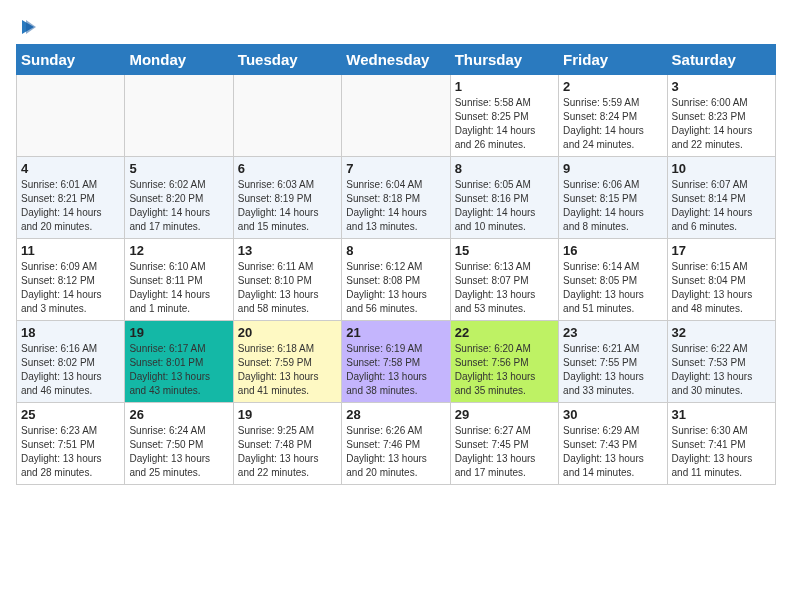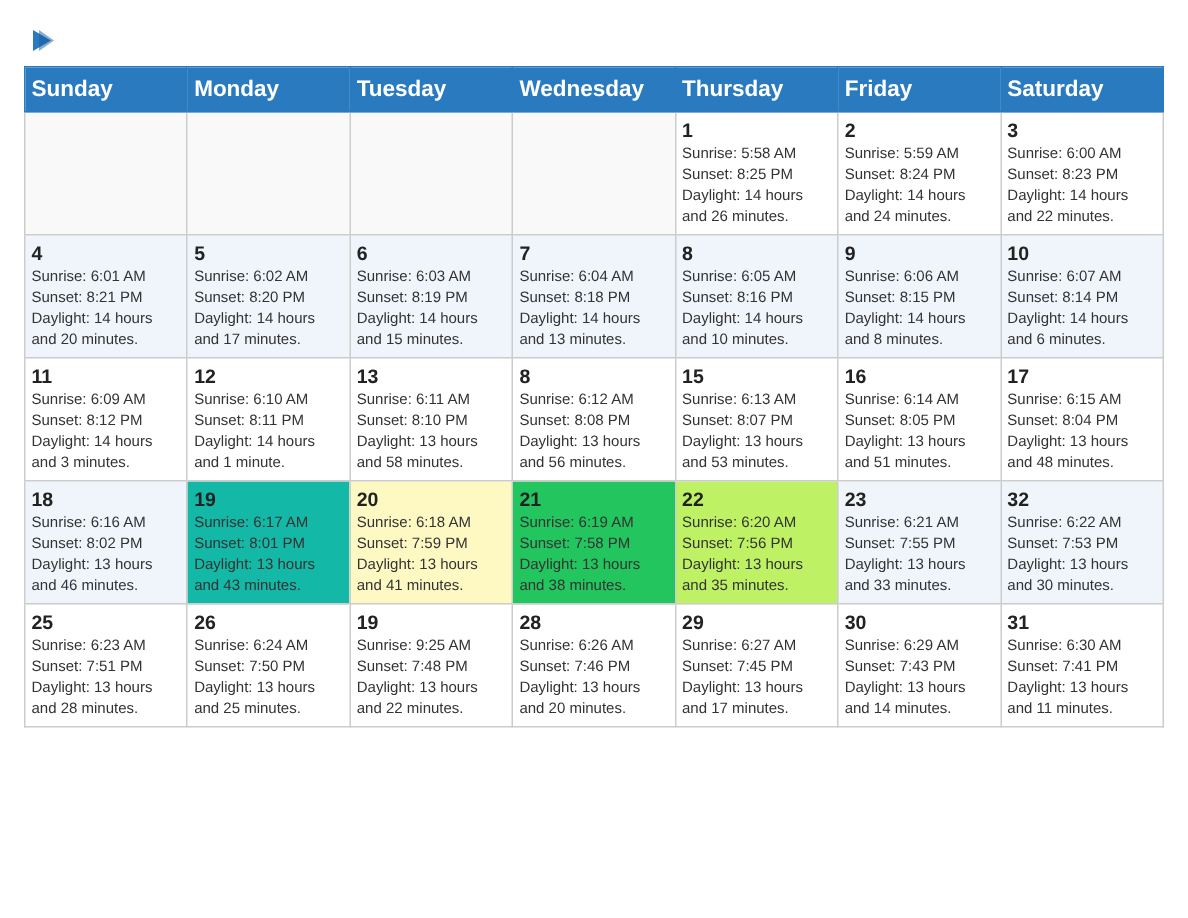--- a/index.html
+++ b/index.html
@@ -228,21 +228,21 @@
           <div class="day-info" style="white-space: pre-line;">Sunrise: 6:17 AM
 Sunset: 8:01 PM
 Daylight: 13 hours and 43 minutes.</div>
         </td>
         <td style="background: #fef9c3;">
           <div class="day-number">20</div>
           <div class="day-info" style="white-space: pre-line;">Sunrise: 6:18 AM
 Sunset: 7:59 PM
 Daylight: 13 hours and 41 minutes.</div>
         </td>
-        <td style="background: #22c55e;">
+        <td style="background: #c4b5fd;">
           <div class="day-number">21</div>
           <div class="day-info" style="white-space: pre-line;">Sunrise: 6:19 AM
 Sunset: 7:58 PM
 Daylight: 13 hours and 38 minutes.</div>
         </td>
         <td style="background: #bef264;">
           <div class="day-number">22</div>
           <div class="day-info" style="white-space: pre-line;">Sunrise: 6:20 AM
 Sunset: 7:56 PM
 Daylight: 13 hours and 35 minutes.</div>

